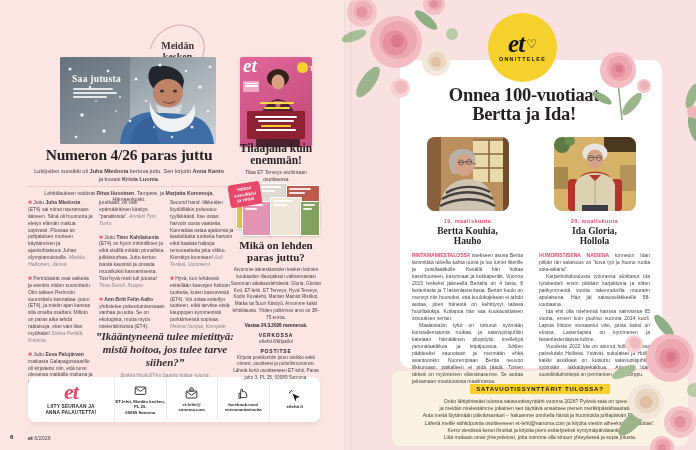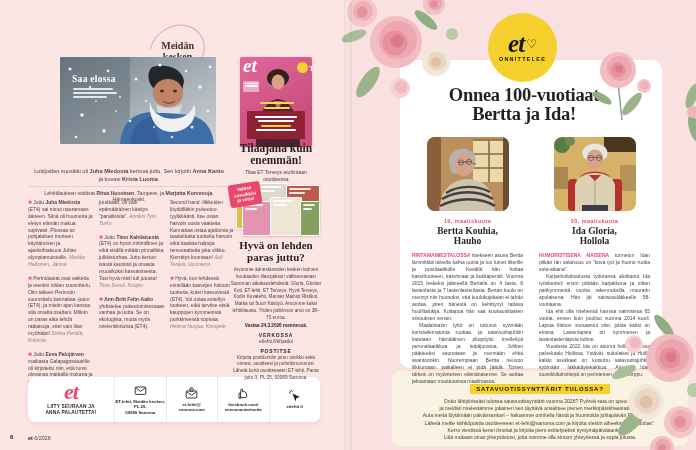--- a/index.html
+++ b/index.html
@@ -164,46 +164,51 @@
           <circle cx="148" cy="54" r="1.2" opacity="0.8"></circle>
             <circle cx="132" cy="70" r="1.5" opacity="0.85"></circle>
           <circle cx="112" cy="80" r="1.2" opacity="0.8"></circle>
             <circle cx="16" cy="80" r="1.3" opacity="0.85"></circle>
           <circle cx="56" cy="54" r="0.9" opacity="0.7"></circle>
             <circle cx="94" cy="70" r="1" opacity="0.7"></circle>
           <circle cx="36" cy="44" r="0.9" opacity="0.7"></circle>
             <circle cx="150" cy="10" r="1.4" opacity="0.85"></circle>
         </g>
       </svg>
-      <div class="ptitle">Saa elossa</div>
+      <div class="ptitle">Saa jutusta</div>
       <div class="pbar" style="top:31px;width:40px"></div>
       <div class="pbar" style="top:35px;width:44px"></div>
       <div class="pbar" style="top:39px;width:34px"></div>
     </div>
 
+    <h1 class="headline">Numeron 4/26 paras juttu</h1>
     <p class="intro">Lukijoiden suosikki oli <b>Juha Miedosta</b> kertova juttu. Sen kirjoitti <b>Anna Kanto</b> ja kuvasi <b>Krista Luoma</b>.</p>
     <p class="winners">Lehtitilauksen voittivat <b>Ritva Huovinen</b>, Tampere, ja <b>Marjatta Korvenoja</b>, Hämeenkoski.</p>
 
     <div class="columns">
       <div class="col">
         <div class="item"><span class="star">✱</span><span>Juttu <b>Juha Miedosta</b> (ET4) sai minut nauramaan ääneen. Siinä oli huumoria ja eletyn elämän makua sopivasti. Plussaa toi pohjalaisen murteen käyttäminen ja ajankohtaisuus Juhan olympiamuistoille.</span> <span class="author">Markku Halkonen, Jämsä</span></div>
         <div class="item"><span class="star">✱</span><span>Perintöasiat ovat vaikeita ja etenkin niiden suunnittelu. Otin talteen Perinnön suunnittelu kannattaa -jutun (ET4), ja mietin ajan kanssa sitä omalta osaltani. Milloin on paras aika tehdä ratkaisuja, ettei vain liian myöhään!</span> <span class="author">Sirkka Perttilä, Kokkola</span></div>
         <div class="item"><span class="star">✱</span><span>Juttu <b>Eeva Palojärven</b> matkasta Galapagossaarille oli kirjoitettu niin, että tunsi olevansa matkalla mukana ja näki sielunsa silmillä merileijonat ja liskot. Näistä saarista en tiennyt</span></div>
       </div>
       <div class="col">
         <div class="item"><span>juurikaan, oli vain epämääräinen käsitys ”paratiisista”.</span> <span class="author">Annikki Tyni, Turku</span></div>
         <div class="item"><span class="star">✱</span><span>Juttu <b>Timo Kahilaisesta</b> (ET4) on hyvin inhimillinen ja eikä sisällä mitään pinnallista julkkisturhaa. Juttu kertoo isästä kauniisti ja omasta muusikoksi kasvamisesta. Tosi hyvä mieli tuli jutusta!</span> <span class="author">Tiina Sosoli, Kuopio</span></div>
         <div class="item"><span class="star">✱</span><span><b>Ann-Britt Felin-Aalto</b> yhdistelee pukeutumisessaan vanhaa ja uutta. Se on ekologista, mutta myös mielenkiintoista (ET4).</span></div>
       </div>
       <div class="col">
         <div class="item"><span>Second hand -liikkeiden löydöilläkin pukeutuu tyylikkäästi. Itse ostan harvoin uusia vaatteita. Kannattaa ostaa ajattomia ja laadukkaita tuotteita harvoin eikä haalata halpoja temuvaatteita joka viikko. Kierrätys kunniaan!</span> <span class="author">Auli Terävä, Uusiniemi</span></div>
         <div class="item"><span class="star">✱</span><span>Hyvä, kun lehdessä esitellään kasvojen hoitoon tuotteita, kuten kasvovesiä (ET4). Voi ostaa esitellyn tuotteen, eikä tarvitse etsiä kauppojen kymmenistä purkkiriveistä sopivaa.</span> <span class="author">Helena Nuojua, Kempele</span></div>
       </div>
     </div>
 
+    <div class="quote">
+      <div>”Ikääntyneenä tulee mietittyä: mistä hoitoa, jos tulee tarve siihen?”</div>
+      <div class="quote-cap">Sinikka Huuki ET4:n Saanko hoitoa -jutusta.</div>
+    </div>
 
     <div class="footer-bar">
       <div class="fcell first">
         <div class="etlogo">et</div>
         <div class="pre" style="margin-top:3px;font-size:4.8px;letter-spacing:0.2px">LIITY SEURAAN JA
 ANNA PALAUTETTA!</div>
       </div>
       <div class="fcell">
         <svg class="ic" width="13" height="13" viewBox="0 0 13 13">
           <rect x="1.2" y="3" width="10.6" height="7.4" rx="1" fill="none" stroke="#241f20" stroke-width="0.9"></rect>
@@ -296,21 +301,21 @@
       <div class="cv" style="left:64px;top:18px;width:20px;height:35px;background:#84a05e">
           <i style="width:12px"></i>
           <i style="width:9px"></i>
         </div>
       <div class="vbadge pre">Valitse
 suosikkisi
 ja voita!</div>
     </div>
 
     <div class="poll">
-      <h3 class="pre">Hyvä on lehden
+      <h3 class="pre">Mikä on lehden
 paras juttu?</h3>
       <p class="pb">Arvomme äänestäneiden kesken kolmen kuukauden tilausjakson valitsemastasi Sanoman aikakauslehdestä: Gloria, Glorian Koti, ET-lehti, ET Terveys, Hyvä Terveys, Kodin Kuvalehti, Mantan Mainiot Ristikot, Matka tai Suuri Käsityö. Arvomme kaksi lehtitilausta. Yhden palkinnon arvo on 38–75 euroa.</p>
       <p class="pd">Vastaa 24.3.2026 mennessä.</p>
       <div class="lbl">VERKOSSA</div>
       <div class="url">etlehti.fi/kilpailut</div>
       <div class="lbl">POSTITSE</div>
       <p class="pb" style="margin-top:1px">Kirjoita postikorttiin jutun otsikko sekä nimesi, osoitteesi ja puhelinnumerosi. Lähetä kortti osoitteeseen ET-lehti, Paras juttu 3, PL 25, 00089 Sanoma.</p>
     </div>
   </div>
 

